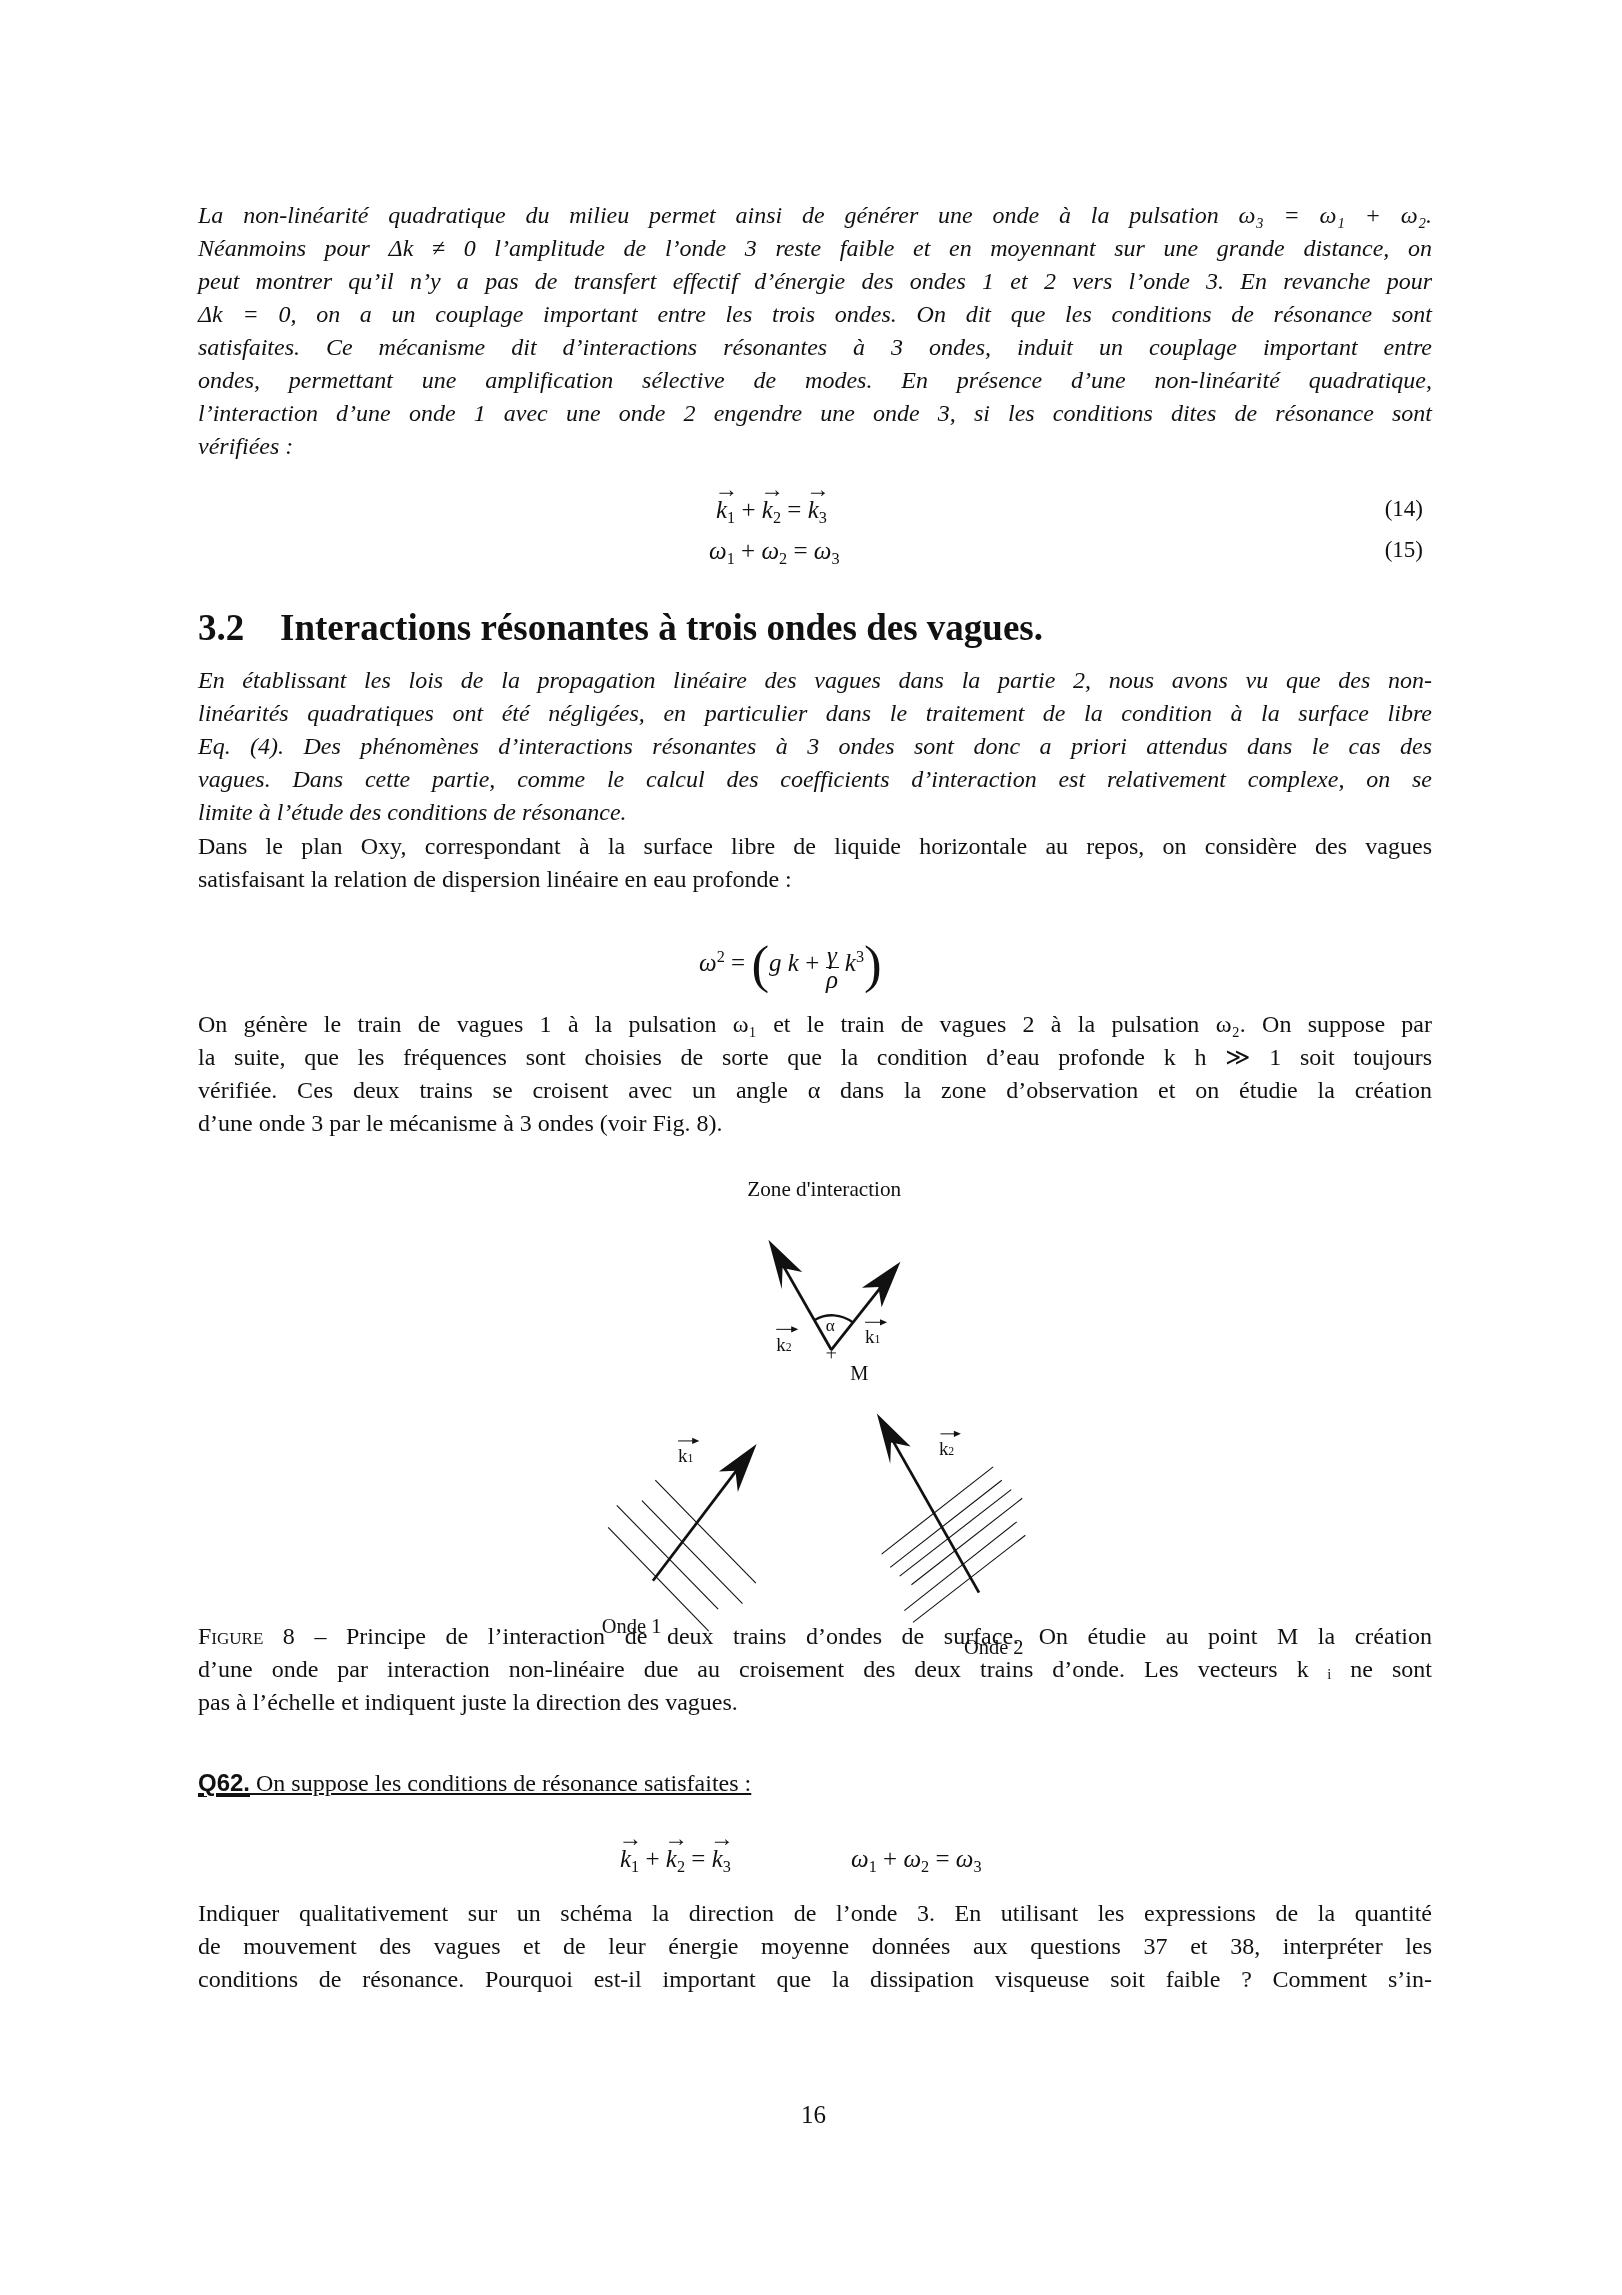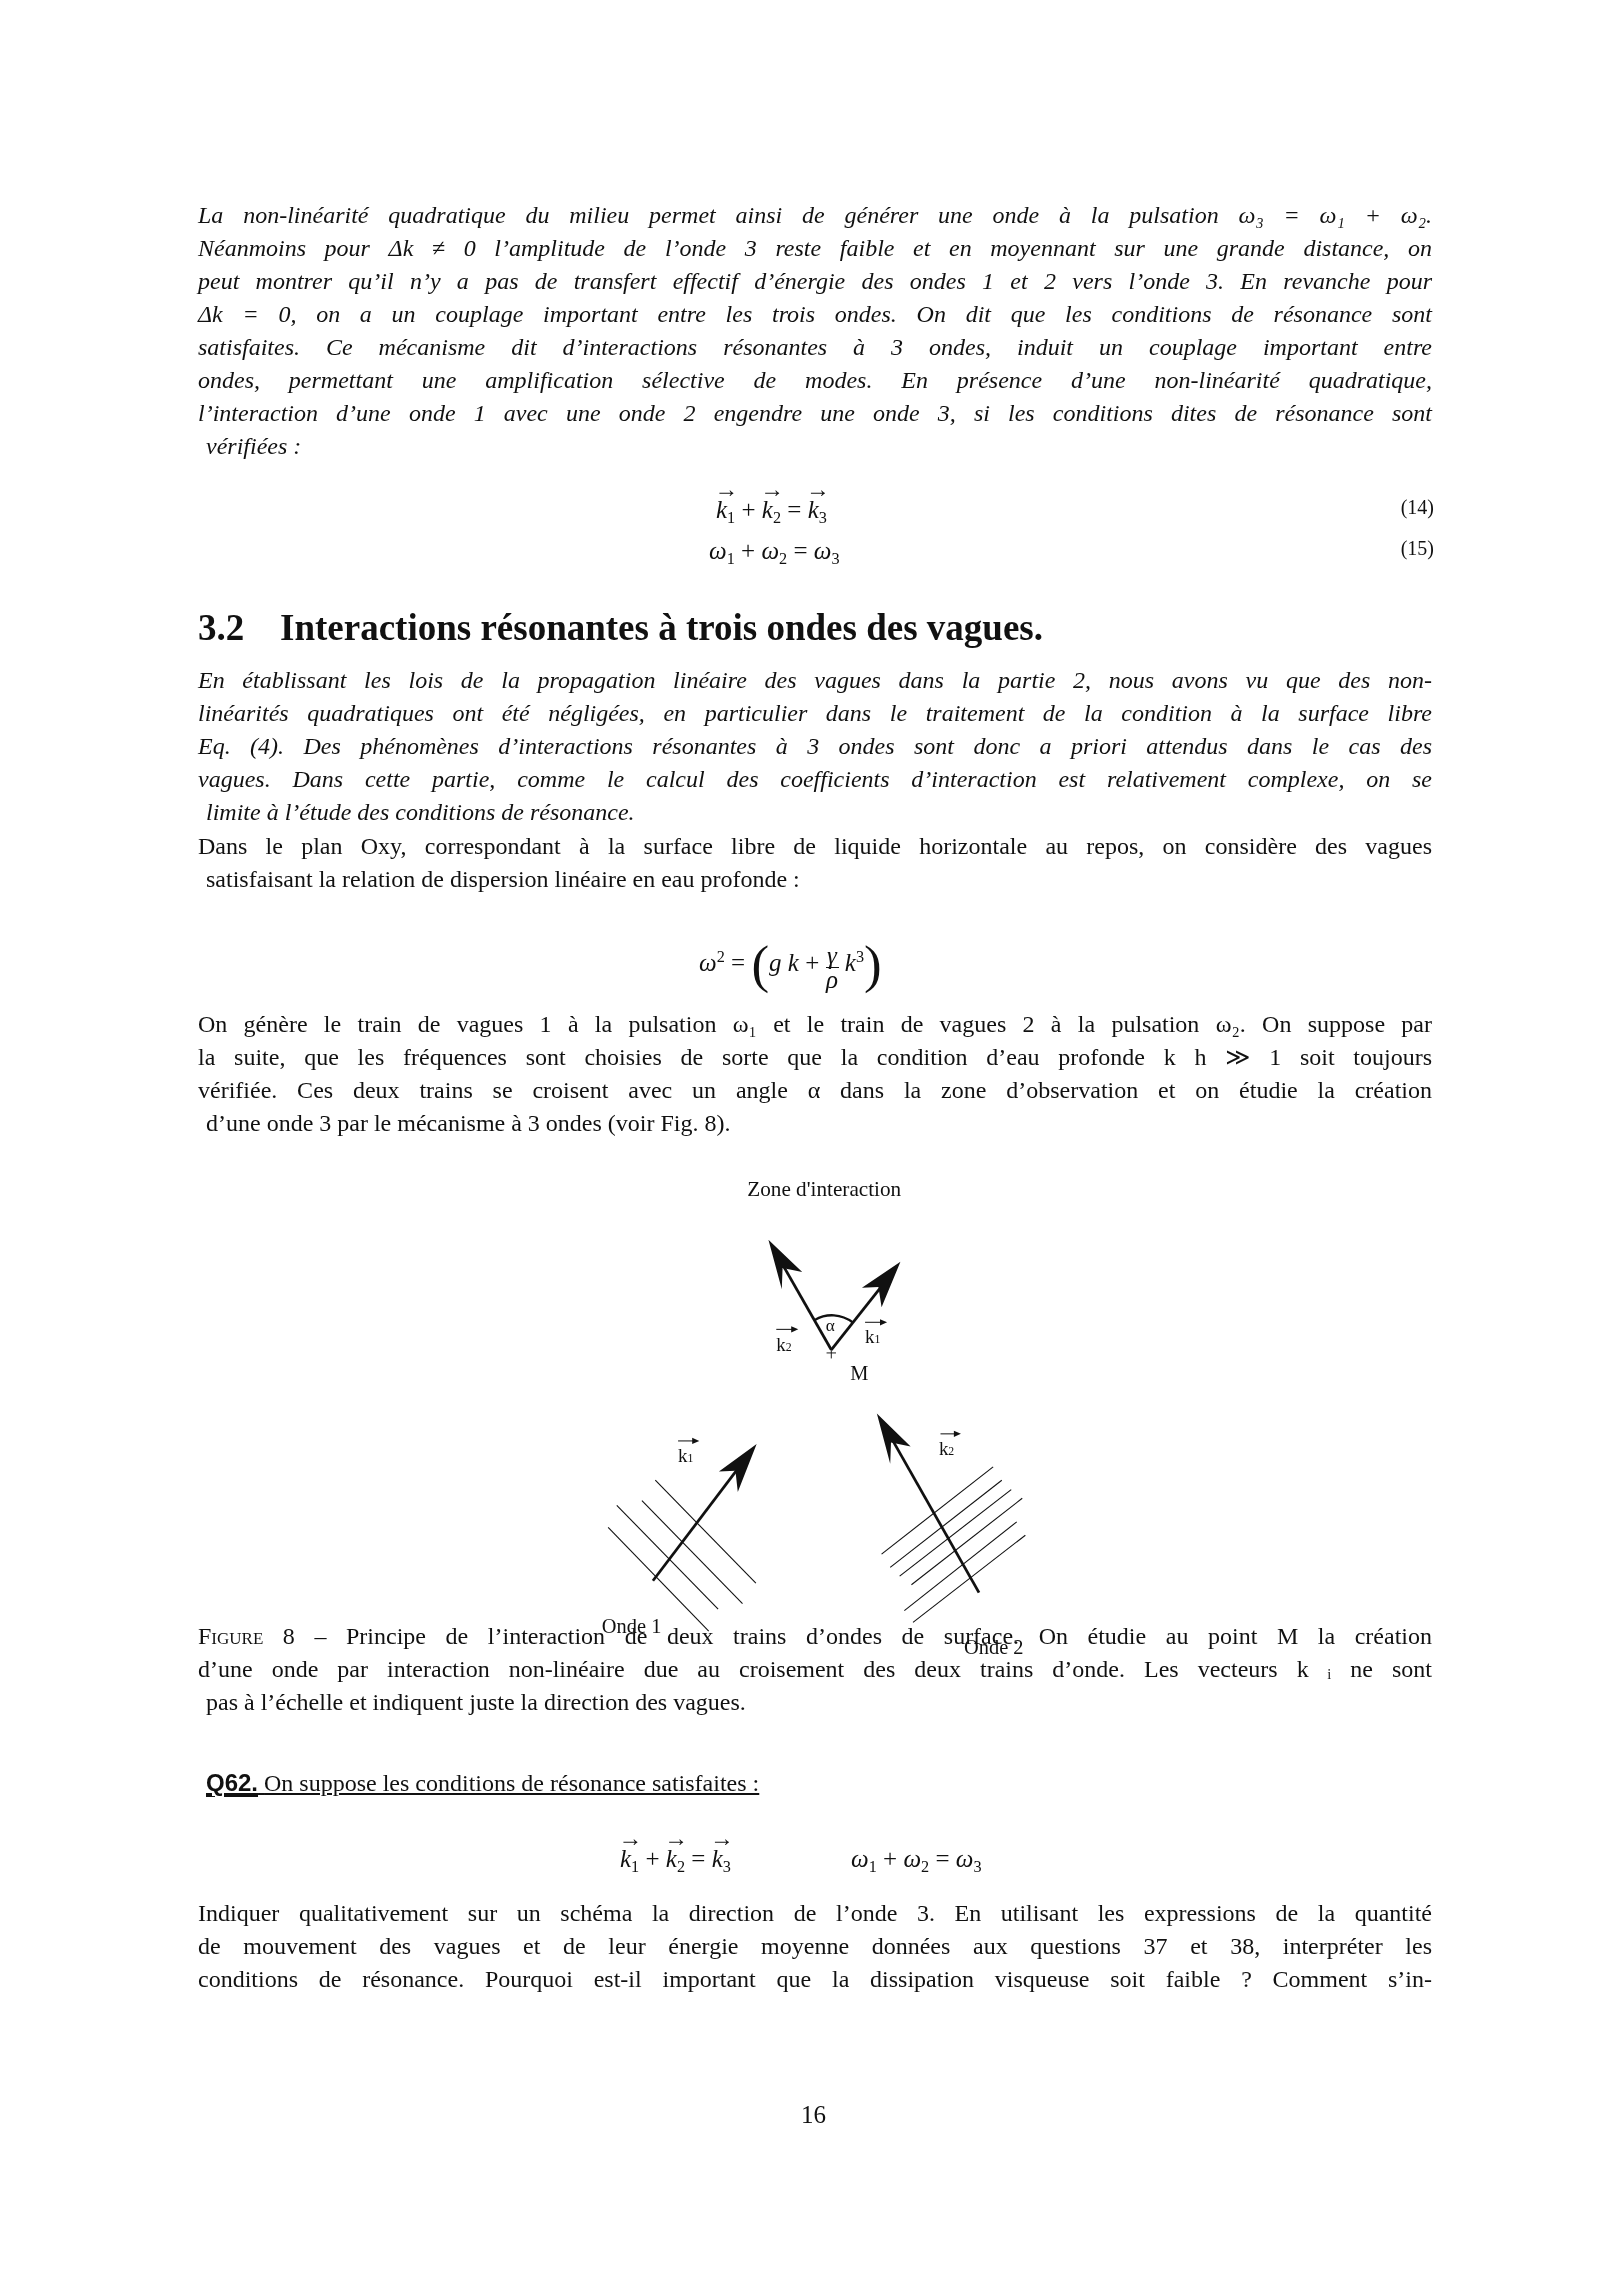--- a/index.html
+++ b/index.html
@@ -2,23 +2,23 @@
 <html style="font-size:12.6px"><head>
 <meta charset="utf-8">
 <style>
   html, body { margin: 0; padding: 0; background: #ffffff; }
   body { width: 1623px; height: 2295px; position: relative; overflow: hidden;
          font-family: "Liberation Serif", "DejaVu Serif", serif; color: #111; }
   .para { position: absolute; left: 198px; width: 1234px; font-size: 24px; line-height: 33px;
           text-align: justify; }
   .it { font-style: italic; }
   .line { display: block; height: 33px; white-space: nowrap; text-align: justify; text-align-last: justify; }
-  .line.last { text-align-last: left; margin-left: 8px; }
+  .line.last { text-align-last: left; }
   .eq { position: absolute; font-size: 25px; font-style: italic; white-space: nowrap; }
-  .eqnum { position: absolute; right: 189px; font-size: 20px; white-space: nowrap; }
+  .eqnum { position: absolute; right: 200px; font-size: 23px; white-space: nowrap; }
   .vec { position: relative; display: inline-block; }
   .vec::before { content: "\2192"; position: absolute; left: -1.6px; top: -20.4px; font-style: normal; font-size: 23.6px; }
   sub { font-size: 0.65em; font-style: normal; vertical-align: -0.3em; }
   sup { font-size: 0.65em; font-style: normal; }
   .up { font-style: normal; }
   .heading { position: absolute; left: 198px; top: 606px; font-size: 37px; font-weight: bold; white-space: nowrap; }
   .heading .num { display: inline-block; width: 82px; }
   .caption-sc { font-variant: small-caps; }
   .q { font-family: "Liberation Sans", "DejaVu Sans", sans-serif; font-weight: bold; text-decoration: underline; text-underline-offset: 3.9px; text-decoration-thickness: 2.4px; }
   .pagenum { position: absolute; left: 801px; top: 2101px; font-size: 25px; }

